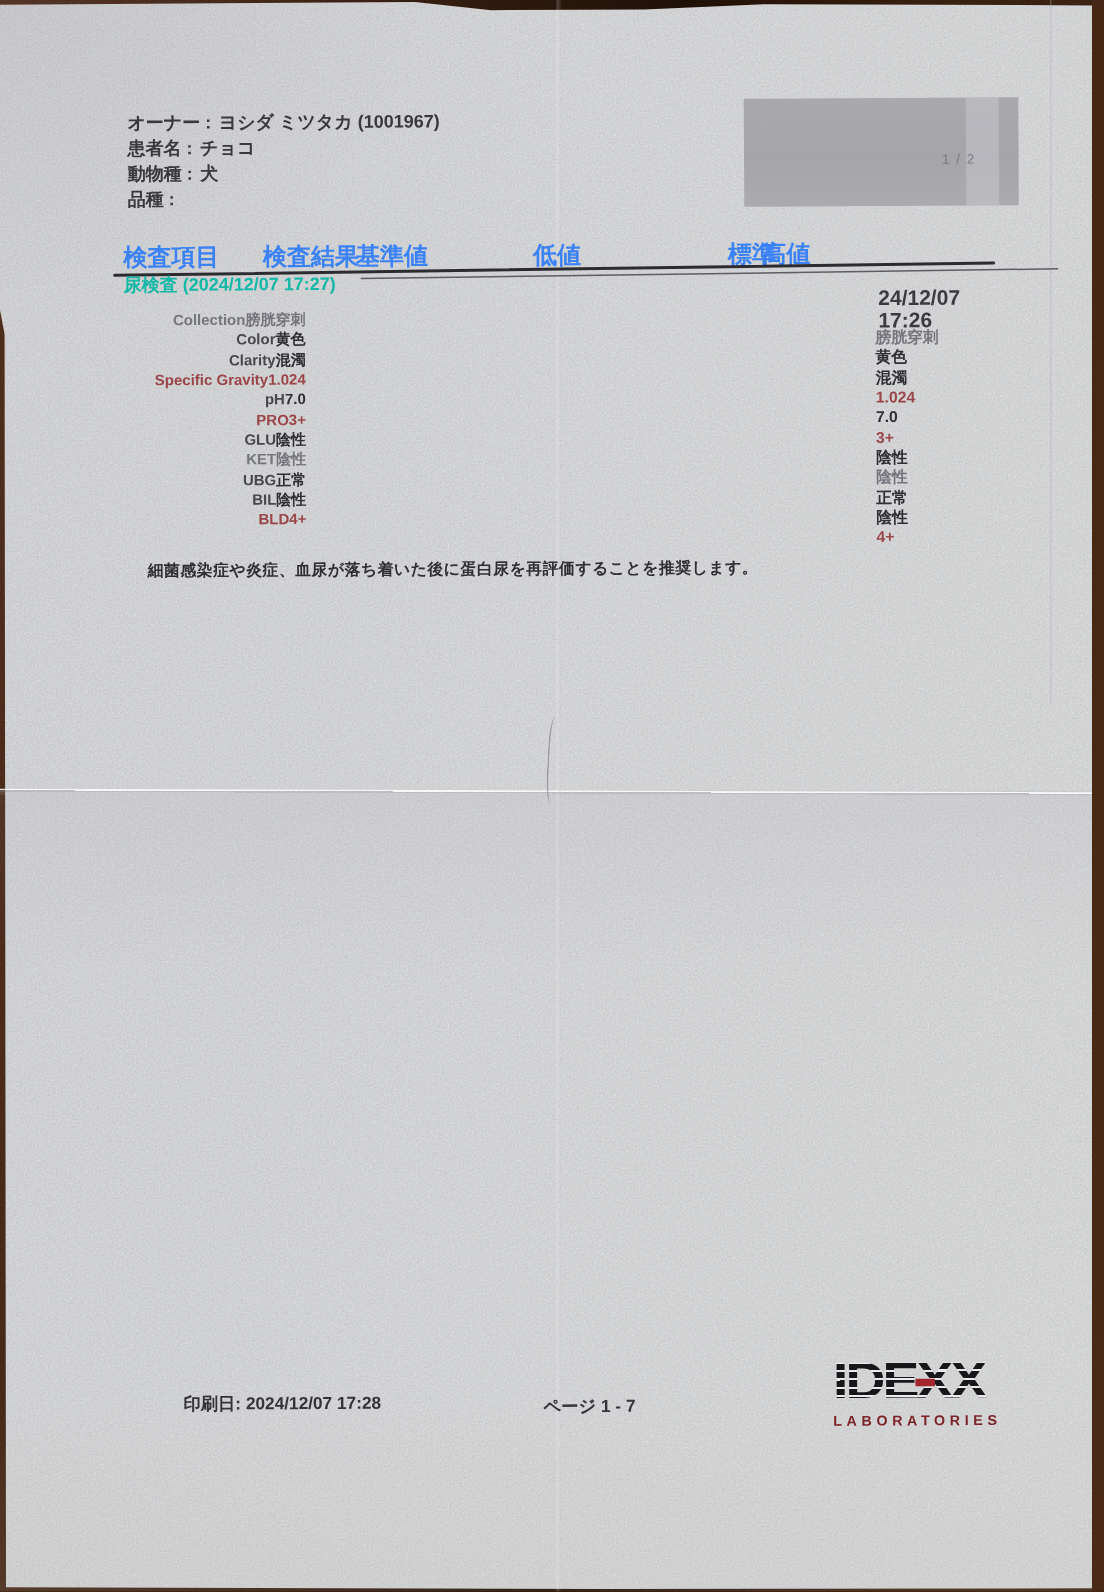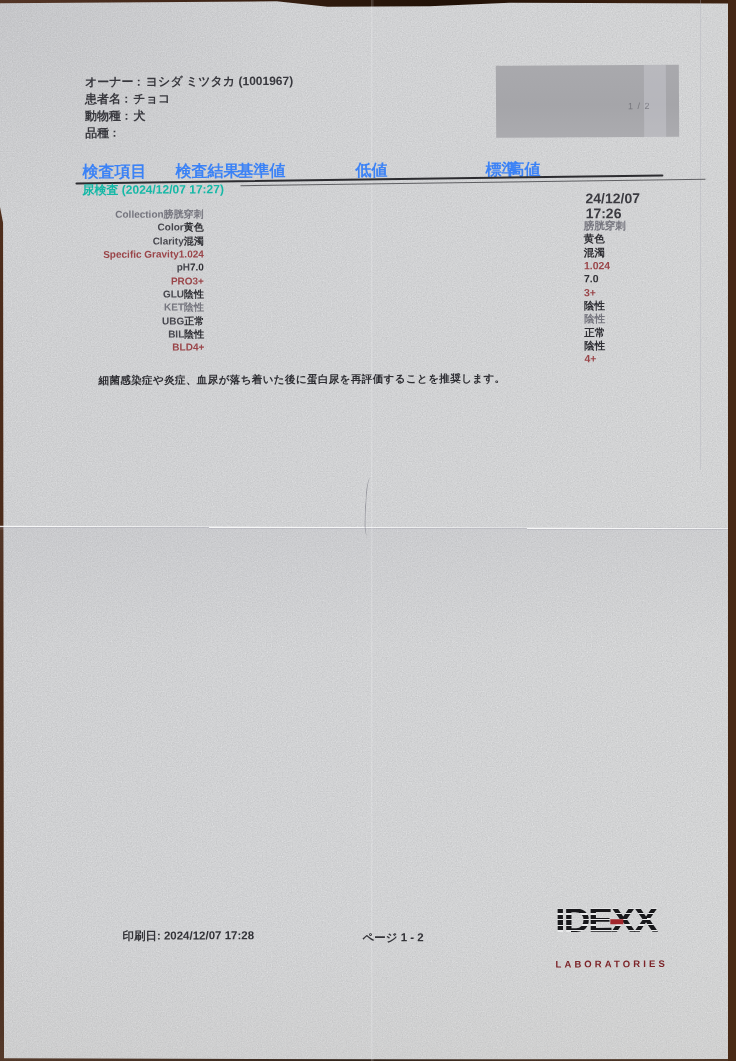--- a/index.html
+++ b/index.html
@@ -95,21 +95,21 @@
     font-size:37px;font-weight:bold;letter-spacing:-2px;line-height:38px;
     color:#17171a;transform:scaleY(0.92);transform-origin:left top;
   }
   @supports ((-webkit-background-clip:text) or (background-clip:text)){
     .logo-word{
       background:repeating-linear-gradient(180deg,#17171a 0 4.6px,#eaebec 4.6px 6.1px);
       -webkit-background-clip:text;background-clip:text;color:transparent;
     }
   }
   .logo-dash{position:absolute;left:55px;top:16px;width:13px;height:5px;background:#a2262c;}
-  .logo-sub{margin-top:17px;font-size:9.5px;font-weight:bold;letter-spacing:3.1px;color:#7c2328;}
+  .logo-sub{margin-top:1px;font-size:9.5px;font-weight:bold;letter-spacing:3.1px;color:#7c2328;}
 
   .grain{position:absolute;inset:0;pointer-events:none;opacity:0.14;}
 </style>
 </head>
 <body>
 
 <div class="photo">
   <div class="paper"></div>
 
   <svg class="grain" width="736" height="1061">
@@ -183,21 +183,21 @@
       <div>陰性</div>
       <div class="faded2">陰性</div>
       <div>正常</div>
       <div>陰性</div>
       <div class="red">4+</div>
     </div>
 
     <div class="note">細菌感染症や炎症、血尿が落ち着いた後に蛋白尿を再評価することを推奨します。</div>
 
     <div class="print-date">印刷日: 2024/12/07 17:28</div>
-    <div class="page-num">ページ 1 - 2</div>
+    <div class="page-num">ページ 1 - 7</div>
     <div class="logo">
       <div class="logo-word">IDEXX</div>
       <div class="logo-dash"></div>
       <div class="logo-sub">LABORATORIES</div>
     </div>
 
   </div>
 </div>
 
 </body></html>

